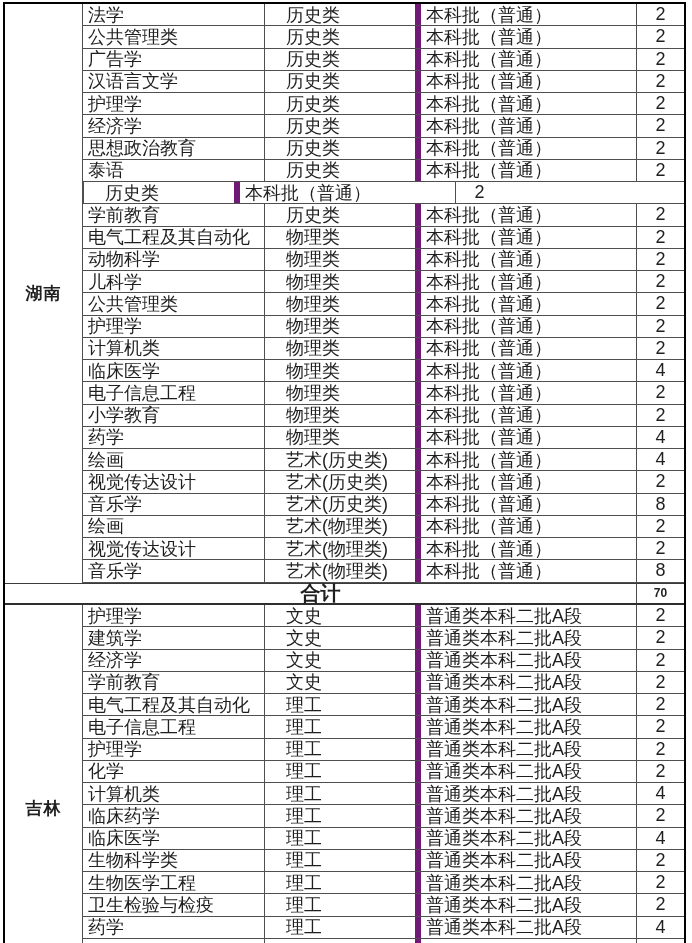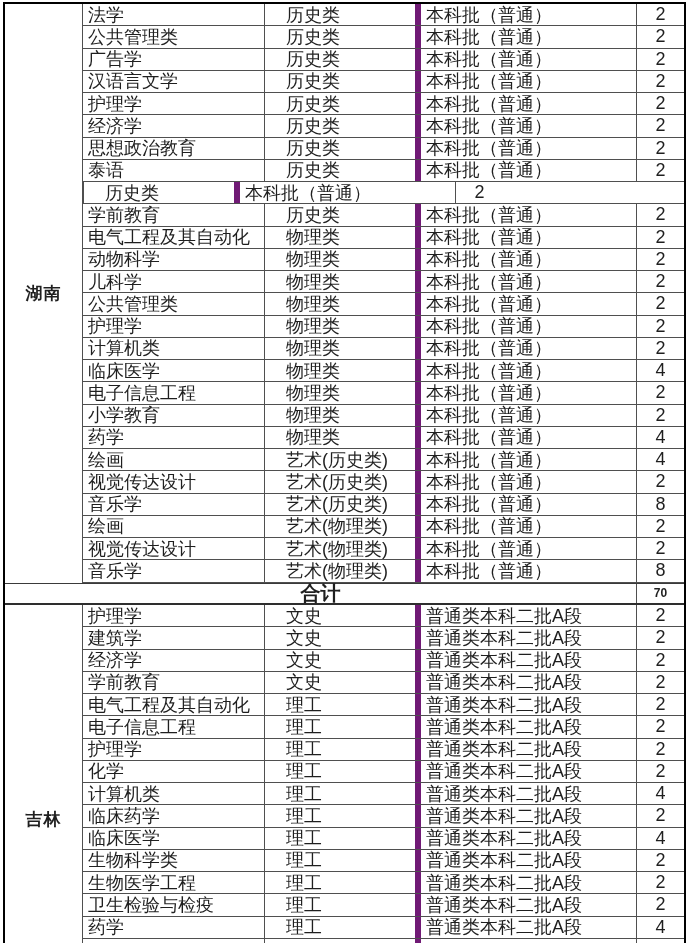--- a/index.html
+++ b/index.html
@@ -68,21 +68,21 @@
   .summary-count {
     width: 48px;
     box-sizing: border-box;
     border-left: 1px solid #4f4f4f;
     display: flex; align-items: center; justify-content: center;
     font-weight: bold;
     font-size: 12px;
     height: 100%;
   }
   
-  .section[data-idx="2"] .province-cell span { position: relative; top: 35px; }
+  .section[data-idx="2"] .province-cell span { position: relative; top: 24px; }
   .row.partial { border-bottom: none; height: 26px; }
 </style>
 </head>
 <body>
 
 <div class="table-wrap" id="tableRoot">
     <div class="section" data-idx="0">
       <div class="province-cell">
         <span>湖南</span>
       </div>

